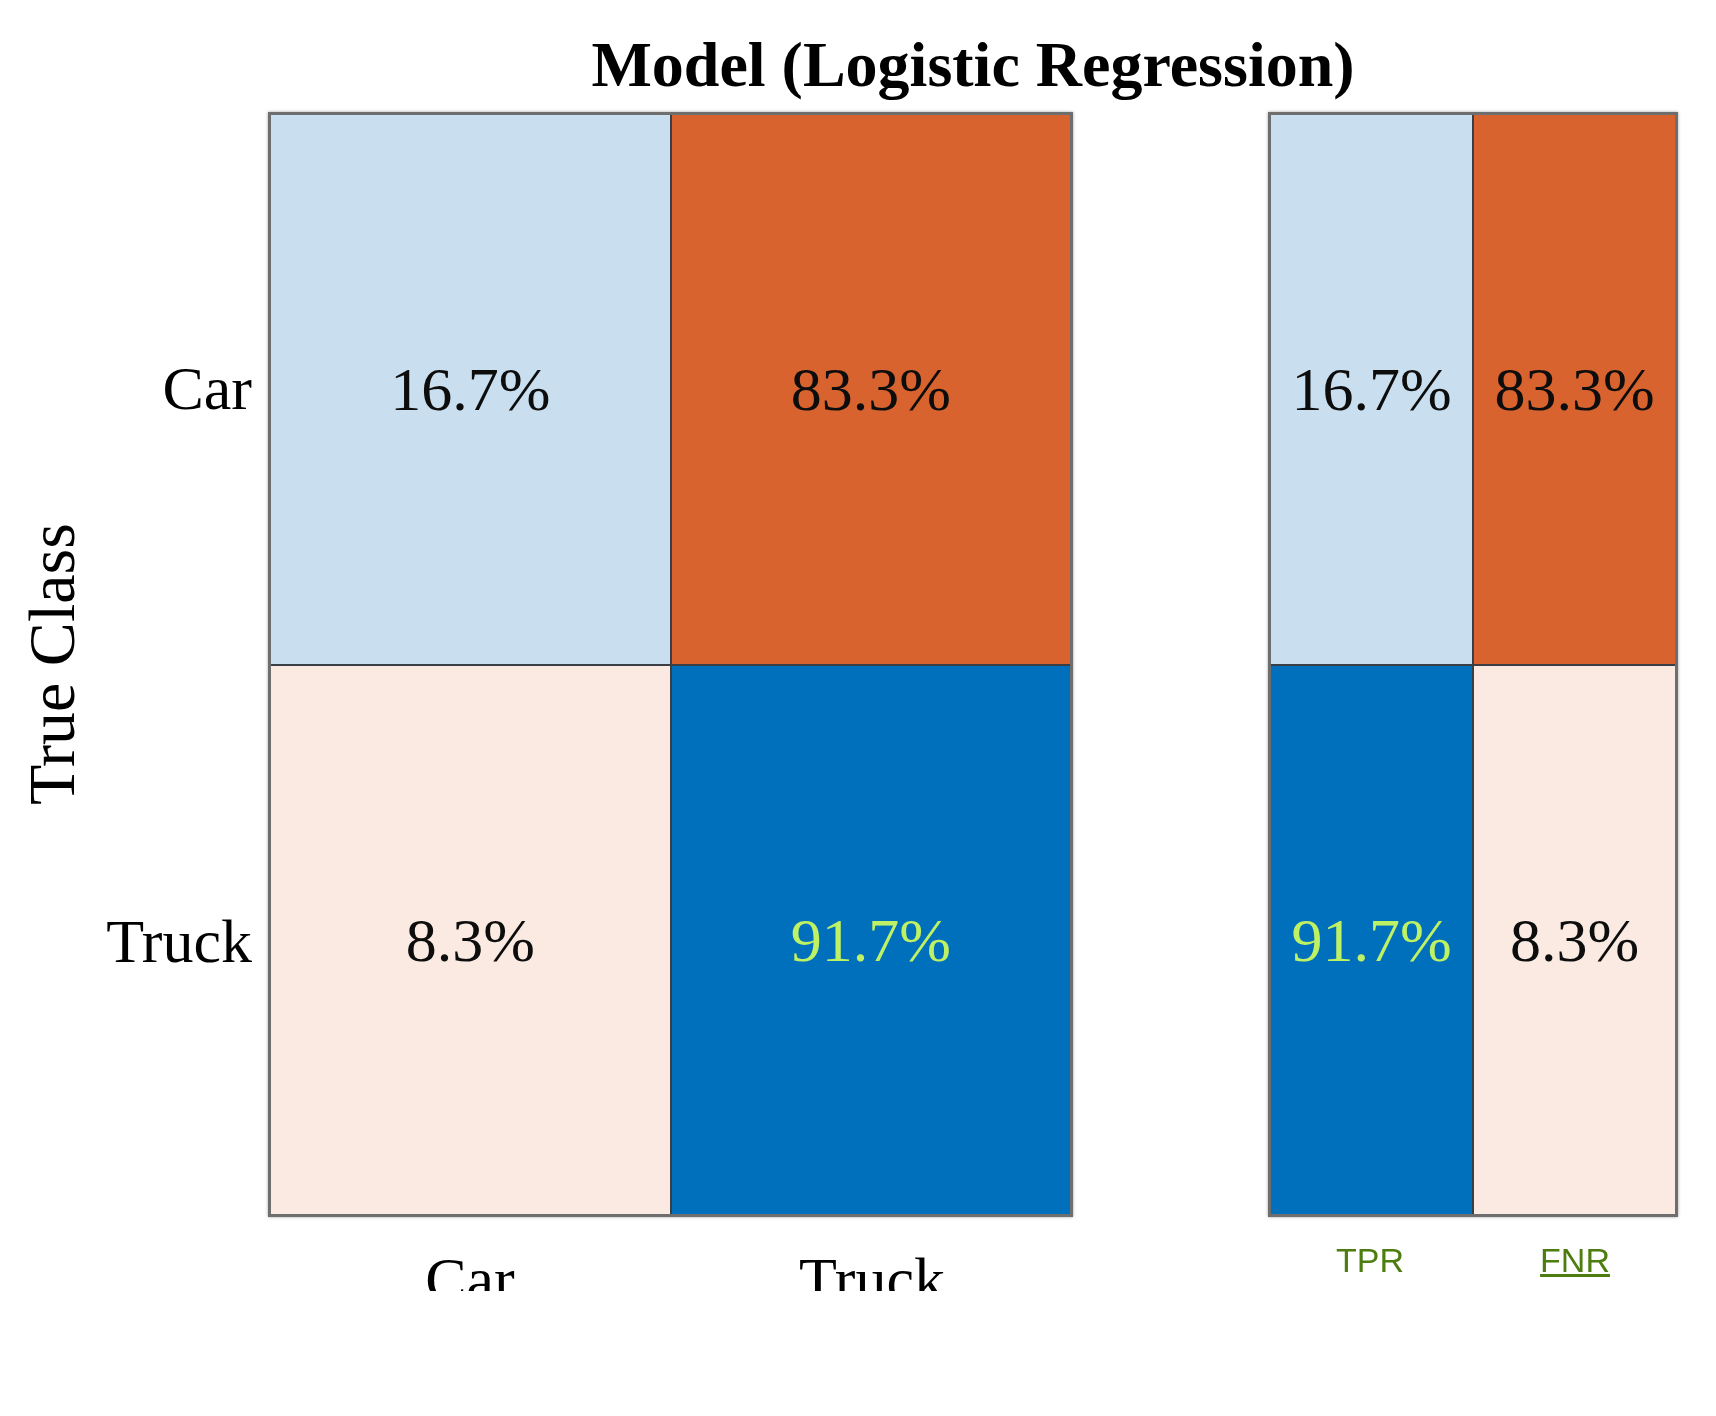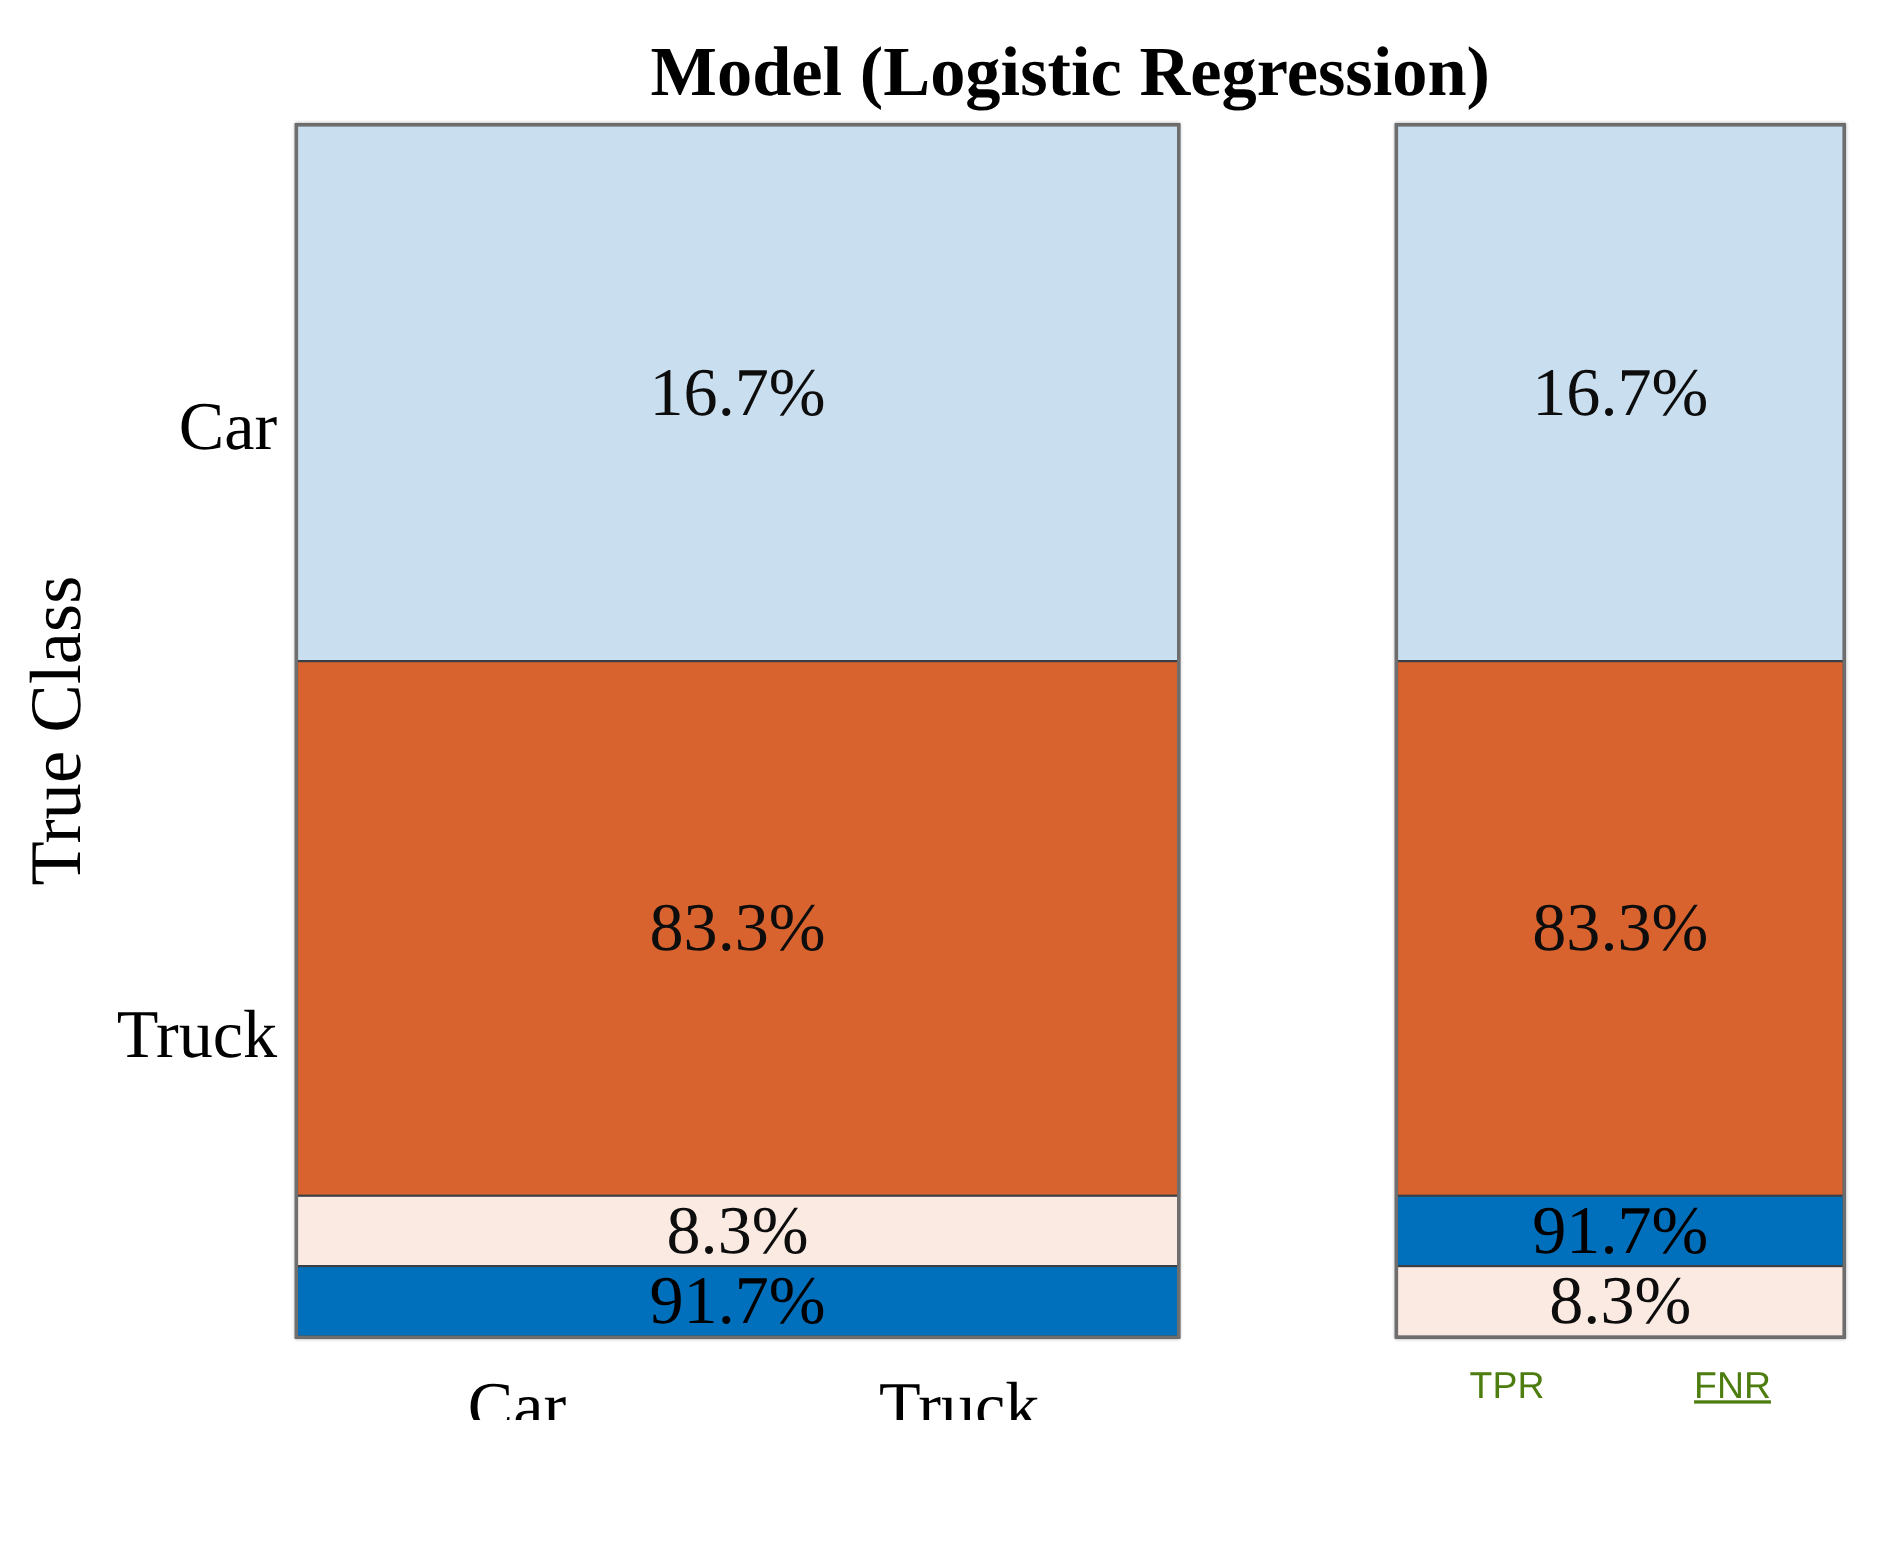--- a/index.html
+++ b/index.html
@@ -23,21 +23,21 @@
     width: 1410px;
     text-align: center;
     font-size: 64px;
     font-weight: bold;
     line-height: 70px;
     white-space: nowrap;
   }
   .grid-panel {
     position: absolute;
     display: grid;
-    grid-template-columns: 1fr;
+    grid-template-columns: 1fr 1fr;
     grid-template-rows: 1fr 1fr;
     gap: 2px;
     background: #3a3f45;
     border: 3px solid #6e6e6e;
     box-shadow: 0 0 3px rgba(0,0,0,0.35);
   }
   .matrix-panel {
     left: 268px;
     top: 112px;
     width: 799px;
@@ -51,21 +51,21 @@
   }
   .cell {
     display: flex;
     align-items: center;
     justify-content: center;
     font-size: 62px;
     line-height: 62px;
     color: #0d0d0d;
   }
   .cell.text-light {
-    color: #000000;
+    color: #bef264;
   }
   .y-tick {
     position: absolute;
     left: 0;
     width: 252px;
     text-align: right;
     transform: translateY(-50%);
     font-size: 62px;
     line-height: 62px;
     white-space: nowrap;

